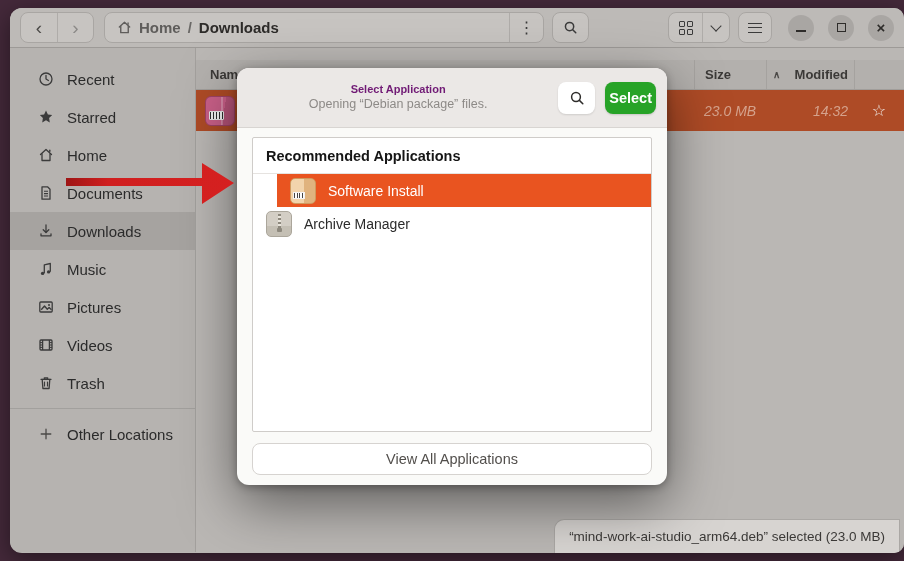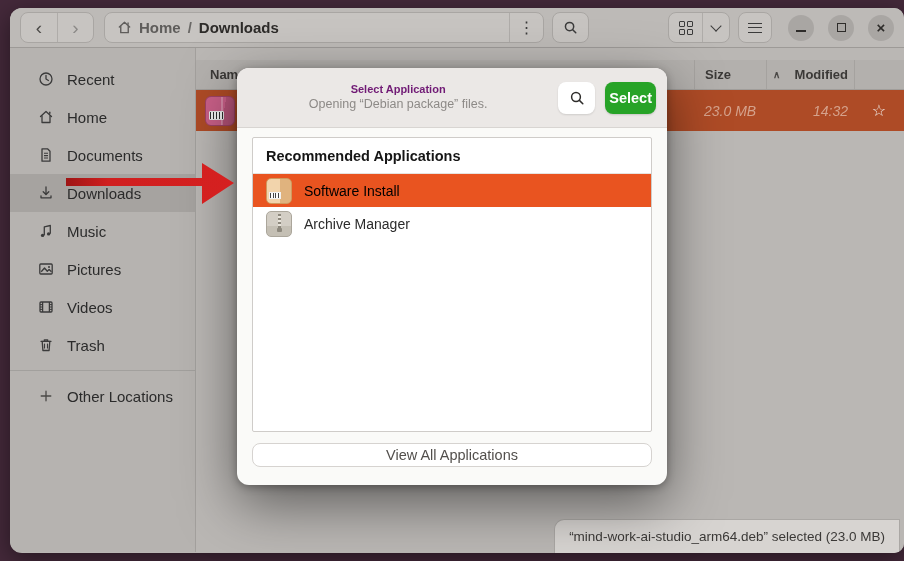--- a/index.html
+++ b/index.html
@@ -102,31 +102,31 @@
   .btn-cancel{background:#FFFFFF;box-shadow:0 1px 2px rgba(0,0,0,.12);padding:8px 17px;font-size:14.5px;color:#2E2C2A;}
   .dlg-titles{flex:1;text-align:center;line-height:1.25;}
   .dlg-title{font-size:11px;font-weight:bold;color:#701a75;}
   .dlg-subtitle{font-size:12.5px;color:#8D8A87;}
   .btn-search{background:#FFFFFF;box-shadow:0 1px 2px rgba(0,0,0,.12);width:37px;height:32px;display:flex;align-items:center;justify-content:center;}
   .btn-select{background:var(--select-green);box-shadow:0 1px 2px rgba(0,0,0,.15);padding:8px 4px;font-size:14.5px;font-weight:bold;color:#FFFFFF;border-radius:8px;}
   .dlg-body{padding:9px 15px 0;}
   .app-panel{background:#FFFFFF;border:1px solid #CFCCC9;border-radius:2px;height:295px;overflow:hidden;}
   .section-header{padding:10px 13px 9px;font-size:14.5px;font-weight:bold;color:#161616;border-bottom:1px solid #E6E3E0;}
   .app-row{height:33px;display:flex;align-items:center;gap:12px;padding-left:13px;font-size:14px;color:#2B2B2B;cursor:default;}
-  .app-row.selected{background:var(--accent-orange);color:#000000;}
+  .app-row.selected{background:var(--accent-orange);color:#ffffff;margin-left:24px;}
   .icon-software{width:26px;height:26px;border-radius:5px;flex-shrink:0;position:relative;
     background:linear-gradient(to right,#F2D4AC 0 55%,#E0B37E 55%);border:1px solid #D09A5E;}
   .icon-software::after{content:"";position:absolute;left:2px;bottom:4px;width:10px;height:5px;
     background:repeating-linear-gradient(90deg,#444 0 1px,#FDFDFD 1px 2.6px);border:1px solid #F2F2F2;}
   .icon-archive{width:26px;height:26px;border-radius:5px;flex-shrink:0;position:relative;
     background:linear-gradient(180deg,#D3CEC5 0 60%,#C4BFB4 60%);border:1px solid #ABA69B;}
   .icon-archive::before{content:"";position:absolute;left:50%;top:2px;margin-left:-1.5px;width:3px;height:14px;
     background:repeating-linear-gradient(180deg,#8D887D 0 2px,#E9E5DC 2px 4px);}
   .icon-archive::after{content:"";position:absolute;left:50%;top:16px;margin-left:-2.5px;width:5px;height:4px;background:#8D887D;border-radius:1px;}
-  .btn-viewall{display:block;width:100%;margin-top:11px;height:24px;background:#FFFFFF;
+  .btn-viewall{display:block;width:100%;margin-top:11px;height:32px;background:#FFFFFF;
     border:1px solid #D6D3D0;font-size:14.5px;color:#524F4C;}
   
   .red-arrow{position:absolute;left:64px;top:160px;z-index:30;}
 </style>
 </head>
 <body>
 
 <div class="window">
 
   <div class="titlebar">
@@ -200,20 +200,28 @@
         <span style="display:flex;">
             <svg width="16" height="16" viewBox="0 0 16 16" fill="none" stroke="#3B3B3B" stroke-width="1.3" stroke-linecap="round">
               <circle cx="8" cy="8" r="6"></circle>
               <path d="M8 4.5V8l2.4 1.5"></path>
             </svg>
           </span>
         <span>Recent</span>
       </div>
       <div class="side-item">
         <span style="display:flex;">
+            <svg width="16" height="16" viewBox="0 0 16 16">
+              <path d="M8 1.6l1.9 3.9 4.3.6-3.1 3 .7 4.3L8 11.3 4.2 13.4l.7-4.3-3.1-3 4.3-.6z" fill="#3B3B3B"></path>
+            </svg>
+          </span>
+        <span>Starred</span>
+      </div>
+      <div class="side-item">
+        <span style="display:flex;">
             <svg width="16" height="16" viewBox="0 0 16 16" fill="none" stroke="#3B3B3B" stroke-width="1.3" stroke-linecap="round" stroke-linejoin="round">
               <path d="M2.5 7.5L8 2.5l5.5 5"></path>
               <path d="M4 7v6.5h8V7"></path>
               <path d="M11.8 3.2v1.4"></path>
             </svg>
           </span>
         <span>Home</span>
       </div>
       <div class="side-item">
         <span style="display:flex;">

